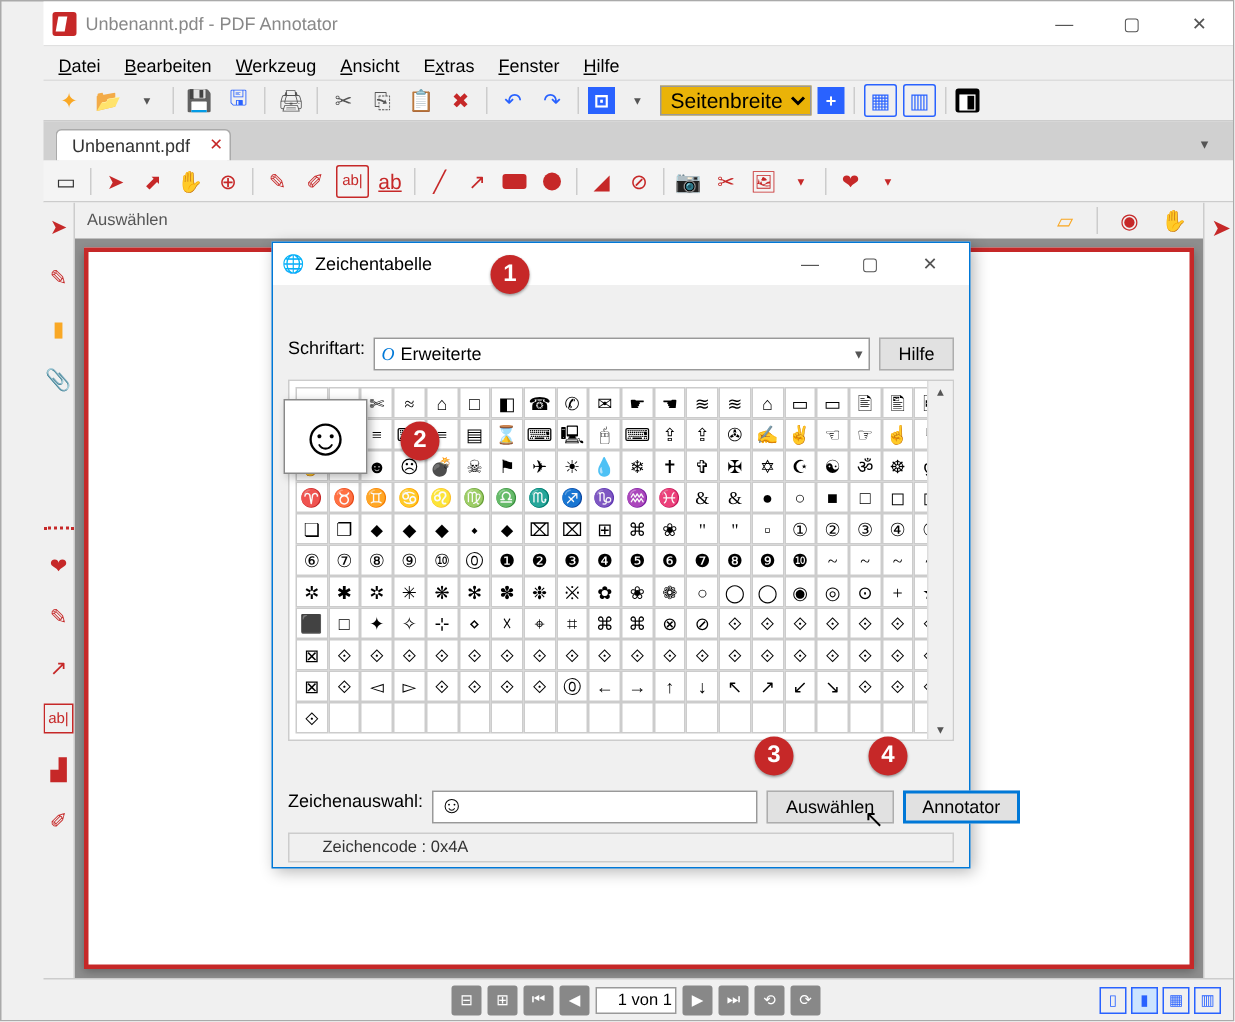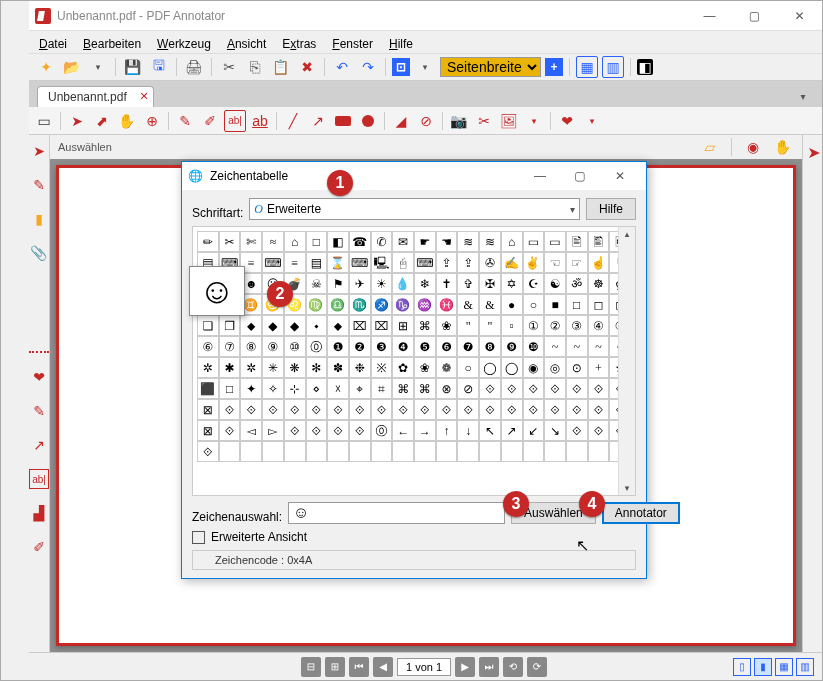--- a/index.html
+++ b/index.html
@@ -36,33 +36,33 @@
   .leftstrip .ls-btn { width:20px;height:20px;display:flex;align-items:center;justify-content:center;font-size:14px;}
   .canvas { flex:1; position:relative; display:flex; flex-direction:column;}
   .canvas-header { height:24px; display:flex;align-items:center;font-size:11px;color:#555;padding:0 8px; gap:8px;}
   .canvas-body { flex:1; background:#8e8e8e; display:flex; justify-content:center; padding:6px; overflow:hidden;}
   .page { width:740px; background:#fff; border:3px solid #c62828; box-shadow:0 2px 6px rgba(0,0,0,.3);}
   .rightstrip { width:30px; background:#f0f0f0; border-left:1px solid #ccc; display:flex;flex-direction:column;align-items:center;padding-top:6px;gap:12px;}
   .rightstrip .rs-btn { width:22px;height:22px;display:flex;align-items:center;justify-content:center;font-size:16px;color:#c62828;}
 
   .statusbar { height:28px; background:#f0f0f0; border-top:1px solid #ccc; display:flex;align-items:center;justify-content:center; gap:4px; font-size:12px; padding:0 8px;}
   .sb-btn { width:20px;height:20px;background:#888;color:#fff;display:flex;align-items:center;justify-content:center;font-size:10px;border-radius:2px;}
-  .sb-input { width:54px; height:18px; font-size:11px; text-align:center; border:1px solid #999;}
+  .sb-input { width:54px; height:18px; font-size:11px; text-align:right; border:1px solid #999;}
   .sb-right { margin-left:auto; display:flex; gap:3px;}
   .sb-right .viewbtn { width:18px;height:18px;border:1px solid #2962ff; display:flex;align-items:center;justify-content:center;font-size:10px;color:#2962ff;}
   .sb-right .viewbtn.active { background:#cce4ff;}
 
   
   .dialog { position:absolute; left:181px; top:161px; width:466px; height:418px; background:#f0f0f0; border:1px solid #0078d7; box-shadow:2px 2px 10px rgba(0,0,0,.3); display:flex;flex-direction:column;}
   .dlg-title { height:28px; background:#fff; display:flex;align-items:center;font-size:12px; padding:0 6px; color:#000;}
   .dlg-title .dlg-icon { width:16px;height:16px;margin-right:6px; display:flex;align-items:center;justify-content:center;font-size:12px;}
   .dlg-title .spacer{flex:1;}
   .dlg-title .winbtn{width:40px;height:28px;}
   .dlg-body { flex:1; padding:8px 10px; font-size:12px; display:flex;flex-direction:column; gap:6px;}
-  .row { display:flex; align-items:flex-end; gap:6px;}
+  .row { display:flex; align-items:flex-start; gap:6px;margin-top:27px;}
   .lbl { font-size:12px;}
   .fontsel { flex:1; height:22px; border:1px solid #999; background:#fff; display:flex;align-items:center; padding:0 4px; font-style:italic; font-size:12px; position:relative;}
   .fontsel .caret { position:absolute; right:4px; font-style:normal; font-size:10px; color:#555;}
   .btn { height:22px; padding:0 12px; font-size:12px; background:#e1e1e1; border:1px solid #adadad; display:flex;align-items:center;justify-content:center;}
   .btn.primary { border:2px solid #0078d7; padding:0 11px;}
 
   .chargrid-wrap { border:1px solid #ccc; background:#fff; flex:1; padding:4px; overflow:hidden; position:relative;}
   .chargrid { display:grid; grid-template-columns: repeat(20, 1fr); gap:0; font-size:12px; line-height:1;}
   .cell { border:1px solid #ccc; height:21px; display:flex;align-items:center;justify-content:center; font-family: serif; font-size:12px; color:#000;}
   .scrollv { position:absolute; right:0; top:0; bottom:0; width:17px; background:#f0f0f0; border-left:1px solid #ddd; display:flex;flex-direction:column;align-items:center;justify-content:space-between;font-size:9px;color:#555;padding:2px 0;}
@@ -478,24 +478,20 @@
           <span>▾</span>
         </div>
     </div>
 
     <div class="row">
       <span class="lbl">Zeichenauswahl:</span>
       <input class="charout" value="☺" style="">
       <div class="btn">Auswählen</div>
       <div class="btn primary">Annotator</div>
     </div>
-    <div class="row">
-      <span class="chk"></span>
-      <span class="lbl">Erweiterte Ansicht</span>
-    </div>
     <div class="statusline">Zeichencode : 0x4A</div>
   </div>
 </div>
 
 <div class="preview-pop smiley">☺</div>
 
 <div class="marker" style="left:327px; top:170px">1</div>
 <div class="marker" style="left:267px; top:281px">2</div>
 <div class="marker" style="left:503px; top:491px">3</div>
 <div class="marker" style="left:579px; top:491px">4</div>

